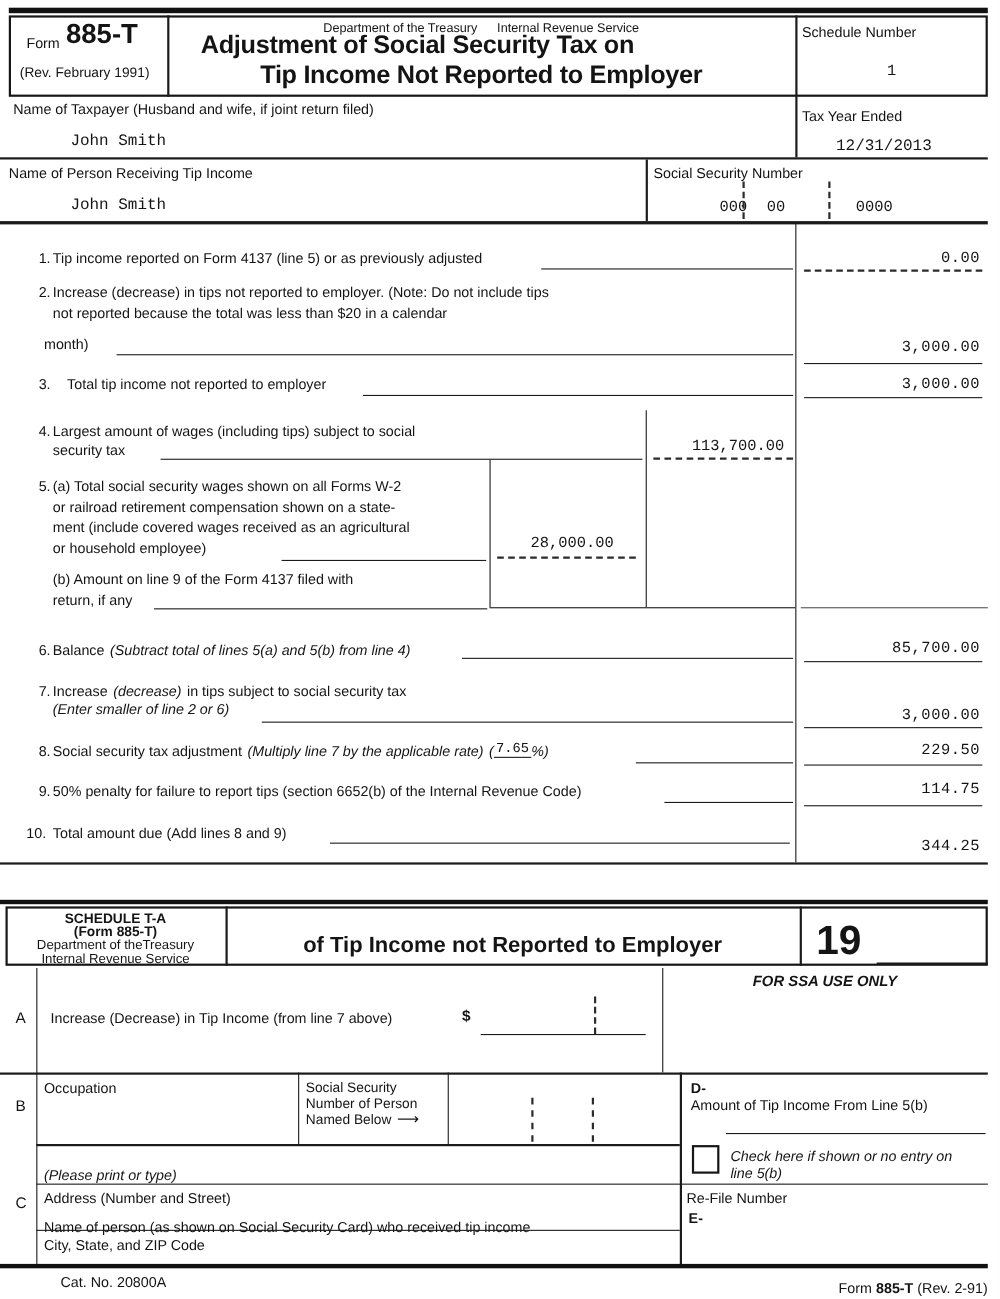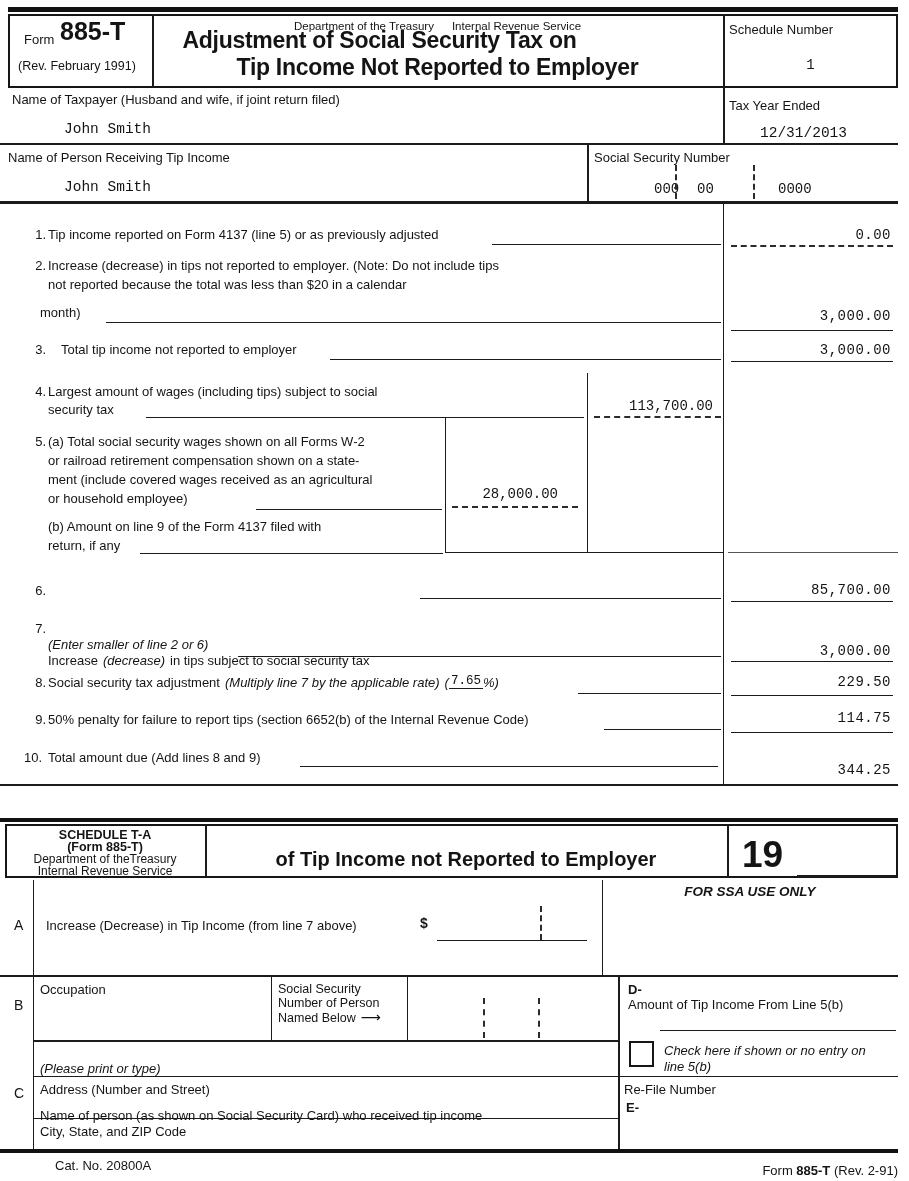--- a/index.html
+++ b/index.html
@@ -112,26 +112,29 @@
   <div class="dashh" style="left:452px;top:506px;width:126px;"></div>
   <div class="t" style="left:48px;top:519px;"><span>(b) Amount on line 9 of the Form 4137 filed with</span></div>
   <div class="t" style="left:48px;top:538px;"><span>return, if any</span></div>
   <div class="hl" style="left:140px;top:553px;width:303px;"></div>
   <div class="vl" style="left:445px;top:418px;height:134px;"></div>
   <div class="vl" style="left:587px;top:373px;height:179px;"></div>
   <div class="hl" style="left:445px;top:552px;width:278px;"></div>
   <div class="hl" style="left:728px;top:552px;width:170px;border-top-width:1px;border-top-color:#555;"></div>
 
   <div class="num" style="left:16px;top:583px;"><span>6.</span></div>
+  <div class="t" style="left:48px;top:583px;">
+    <span class="seg">Balance</span><span class="seg it">(Subtract total of lines 5(a) and 5(b) from line 4)</span>
+  </div>
   <div class="hl" style="left:420px;top:598px;width:301px;"></div>
   <div class="amt" style="top:582px;"><span>85,700.00</span></div>
   <div class="hl" style="left:731px;top:601px;width:162px;"></div>
 
   <div class="num" style="left:16px;top:621px;"><span>7.</span></div>
-  <div class="t" style="left:48px;top:621px;margin-top:32px;">
+  <div class="t" style="left:48px;top:621px;">
     <span class="seg">Increase</span><span class="seg it">(decrease)</span><span class="seg">in tips subject to social security tax</span>
   </div>
   <div class="t it" style="left:48px;top:637px;"><span>(Enter smaller of line 2 or 6)</span></div>
   <div class="hl" style="left:238px;top:656px;width:483px;"></div>
   <div class="amt" style="top:643px;"><span>3,000.00</span></div>
   <div class="hl" style="left:731px;top:661px;width:162px;"></div>
 
   <div class="num" style="left:16px;top:675px;"><span>8.</span></div>
   <div class="t" style="left:48px;top:675px;">
     <span class="seg">Social security tax adjustment</span><span class="seg it">(Multiply line 7 by the applicable rate)</span><span class="seg it">(</span><span class="rate">7.65</span><span class="it">%)</span>

